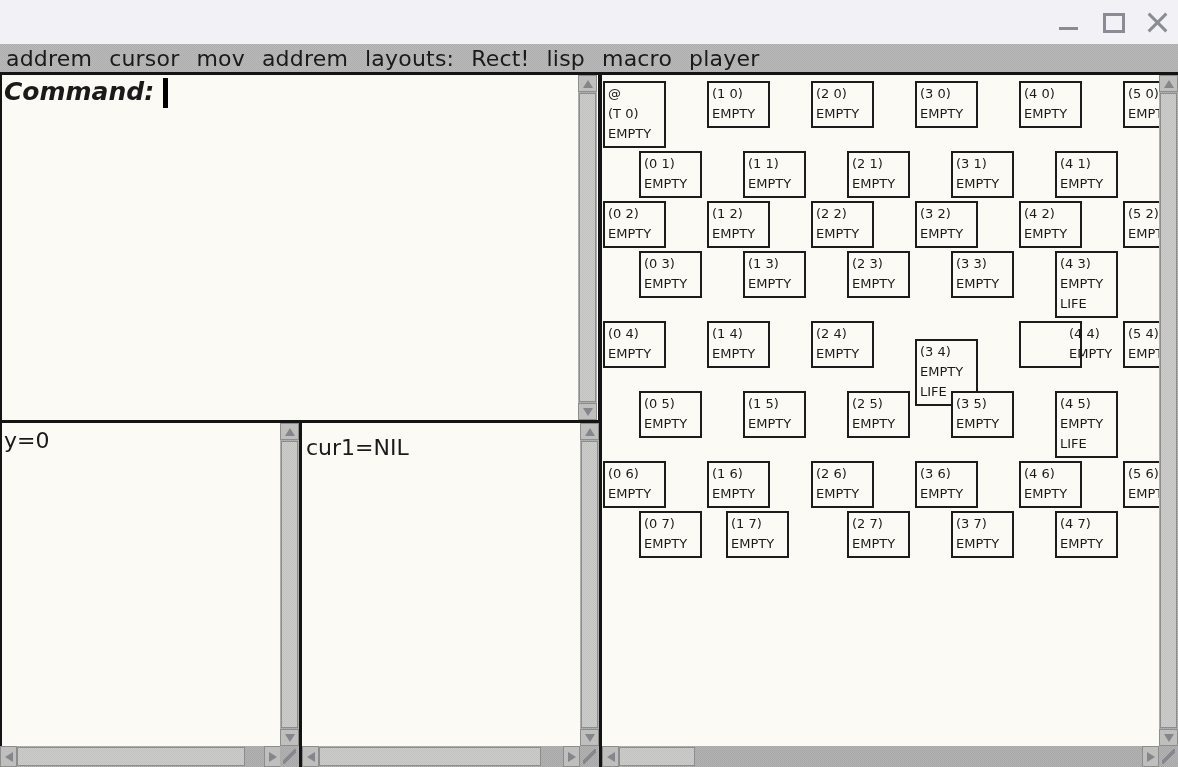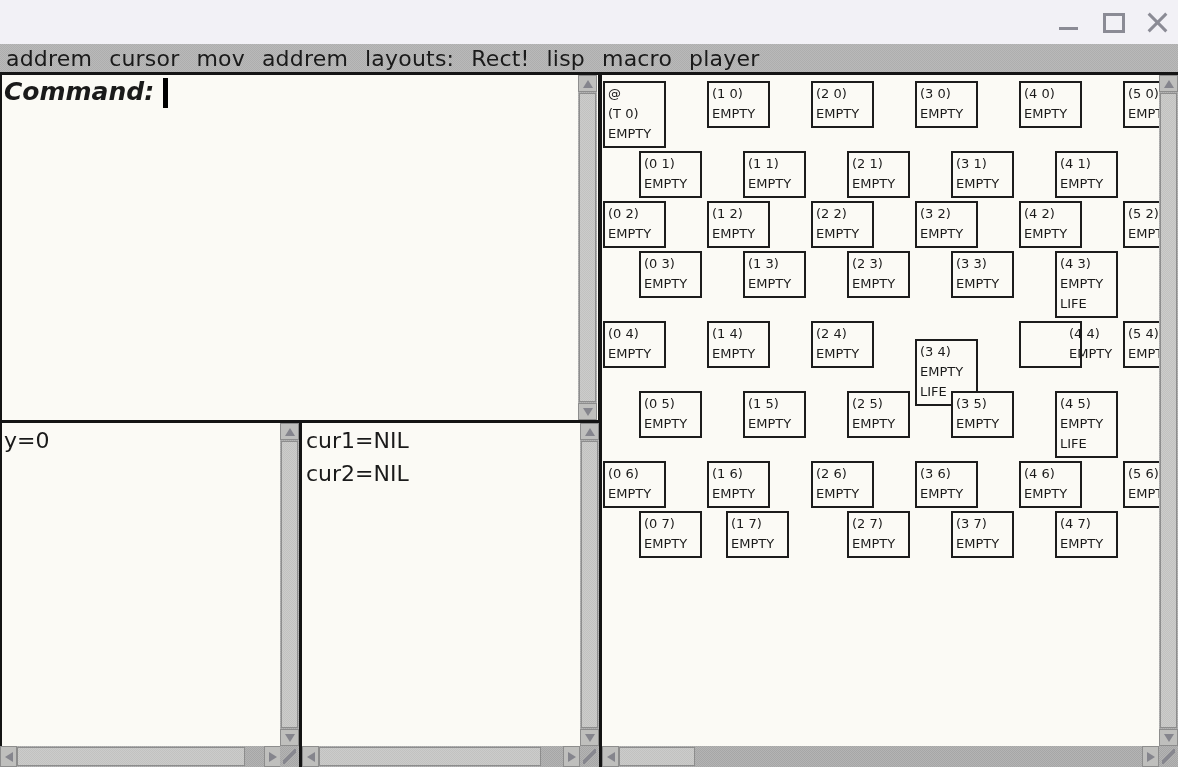--- a/index.html
+++ b/index.html
@@ -26,21 +26,21 @@
     display:flex; align-items:center; padding-left:6px;
     font-size:22px; letter-spacing:0.2px;
   }
   .menubar span { margin-right:17px; }
   
   .panel { position:absolute; background:#fbfaf5; box-sizing:border-box; }
   .cmd-panel { left:0; top:75px; width:578px; height:345px; border-left:2px solid #141414; padding:2px 0 12px 2px;font-style:italic; }
   .cmd-line { display:flex; align-items:flex-start; font-weight:bold; font-size:25px; }
   .caret { width:5px; height:30px; background:#000; margin-left:9px; margin-top:1px; }
   .p1 { left:0; top:423px; width:280px; height:323px; border-left:2px solid #141414; font-size:22px; line-height:33px; padding:1px 0 0 2px; }
-  .p2 { left:302px; top:423px; width:278px; height:323px; font-size:22px; line-height:33px; padding:1px 0 0 4px; }
+  .p2 { left:302px; top:423px; width:278px; height:323px; font-size:22px; line-height:33px; padding:8px 0 0 4px; }
   .grid-view { left:602px; top:75px; width:557px; height:671px; overflow:hidden; }
   .cell {
     position:absolute; box-sizing:border-box; width:63px;
     border:2px solid #1c1c1c; background:#fbfaf5;
     font-size:13px; line-height:20px; padding:1px 0 2px 3px; white-space:nowrap;
   }
   
   .edge { position:absolute; background:#141414; }
   .edge-top    { left:0; top:72px; width:1178px; height:3px; }
   .edge-hsplit { left:0; top:420px; width:602px; height:3px; }
@@ -136,21 +136,20 @@
       <div>y=0</div>
     </div>
   <div class="vscroll vs-p1">
     <div class="arrow up"></div>
     <div class="thumb vthumb"></div>
     <div class="arrow down"></div>
   </div>
 
   <div class="panel p2" id="cursor-lines">
       <div>cur1=NIL</div>
-      <div>cur2=NIL</div>
     </div>
   <div class="vscroll vs-p2">
     <div class="arrow up"></div>
     <div class="thumb vthumb"></div>
     <div class="arrow down"></div>
   </div>
 
   <div class="panel grid-view" id="grid-cells">
       <div class="cell" style="left: 1px; top: 6px;">
         <div>@</div>

